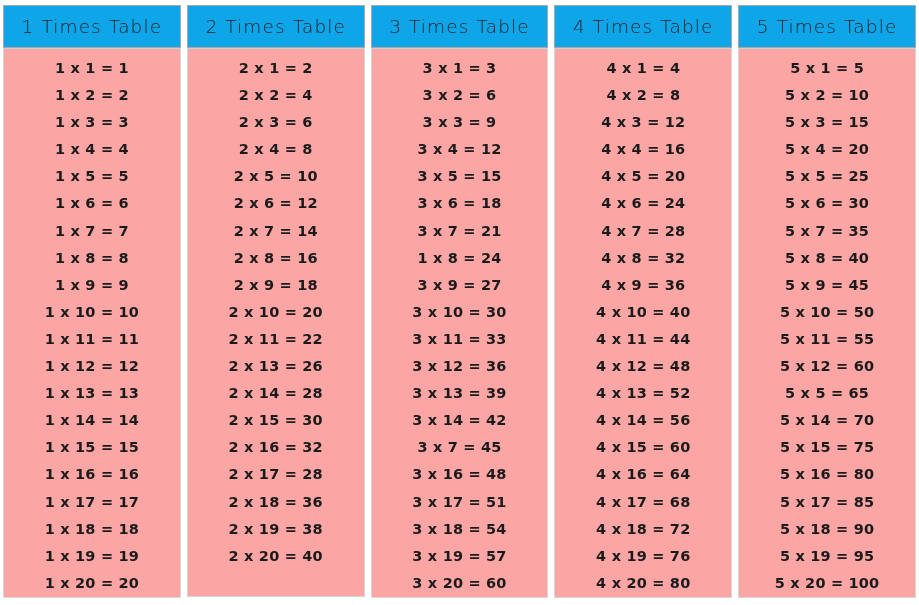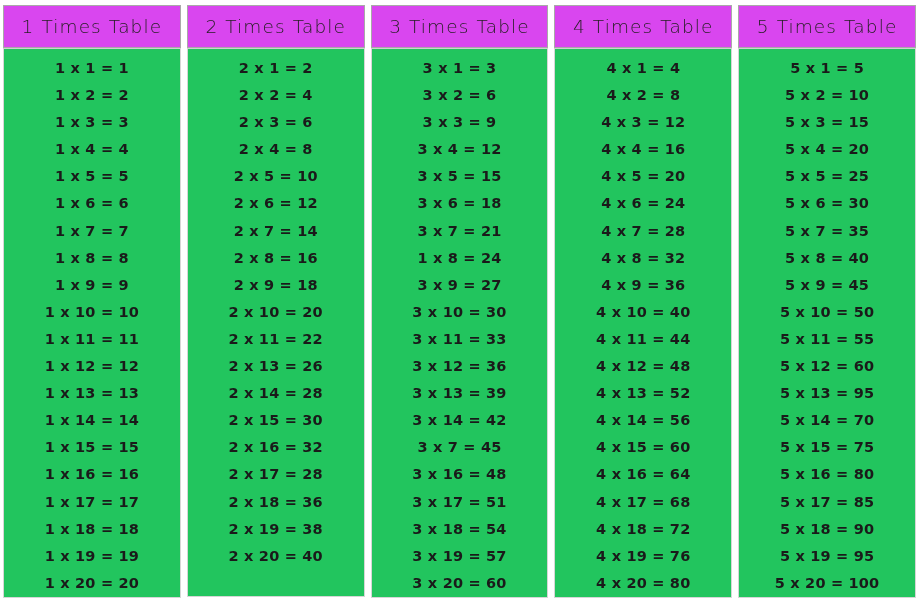--- a/index.html
+++ b/index.html
@@ -26,39 +26,39 @@
   .table-column {
     width: 178px;
     height: 592px;
     display: flex;
     flex-direction: column;
   }
 
   .table-header {
     height: 43px;
     flex: 0 0 43px;
-    background: #d946ef;
+    background: #0ea5e9;
     border: 1px solid #a9a9a9;
     display: flex;
     align-items: center;
     justify-content: center;
   }
 
   .table-header-label {
     font-family: "DejaVu Sans", sans-serif;
     font-size: 18.5px;
     font-weight: 300;
     color: #231f20;
     letter-spacing: 1.1px;
     white-space: nowrap;
   }
 
   .table-body {
     flex: 1 1 auto;
-    background: #22c55e;
+    background: #fca5a5;
     border: 1px solid #d6d6d6;
     border-top: 1px solid #cfcfcf;
     padding-top: 6px;
     display: flex;
     flex-direction: column;
   }
 
   .table-row {
     height: 27.1px;
     line-height: 27.1px;
@@ -197,21 +197,21 @@
       <div class="table-row">5 x 3 = 15</div>
       <div class="table-row">5 x 4 = 20</div>
       <div class="table-row">5 x 5 = 25</div>
       <div class="table-row">5 x 6 = 30</div>
       <div class="table-row">5 x 7 = 35</div>
       <div class="table-row">5 x 8 = 40</div>
       <div class="table-row">5 x 9 = 45</div>
       <div class="table-row">5 x 10 = 50</div>
       <div class="table-row">5 x 11 = 55</div>
       <div class="table-row">5 x 12 = 60</div>
-      <div class="table-row">5 x 13 = 95</div>
+      <div class="table-row">5 x 5 = 65</div>
       <div class="table-row">5 x 14 = 70</div>
       <div class="table-row">5 x 15 = 75</div>
       <div class="table-row">5 x 16 = 80</div>
       <div class="table-row">5 x 17 = 85</div>
       <div class="table-row">5 x 18 = 90</div>
       <div class="table-row">5 x 19 = 95</div>
       <div class="table-row">5 x 20 = 100</div>
     </div>
   </div>
 

